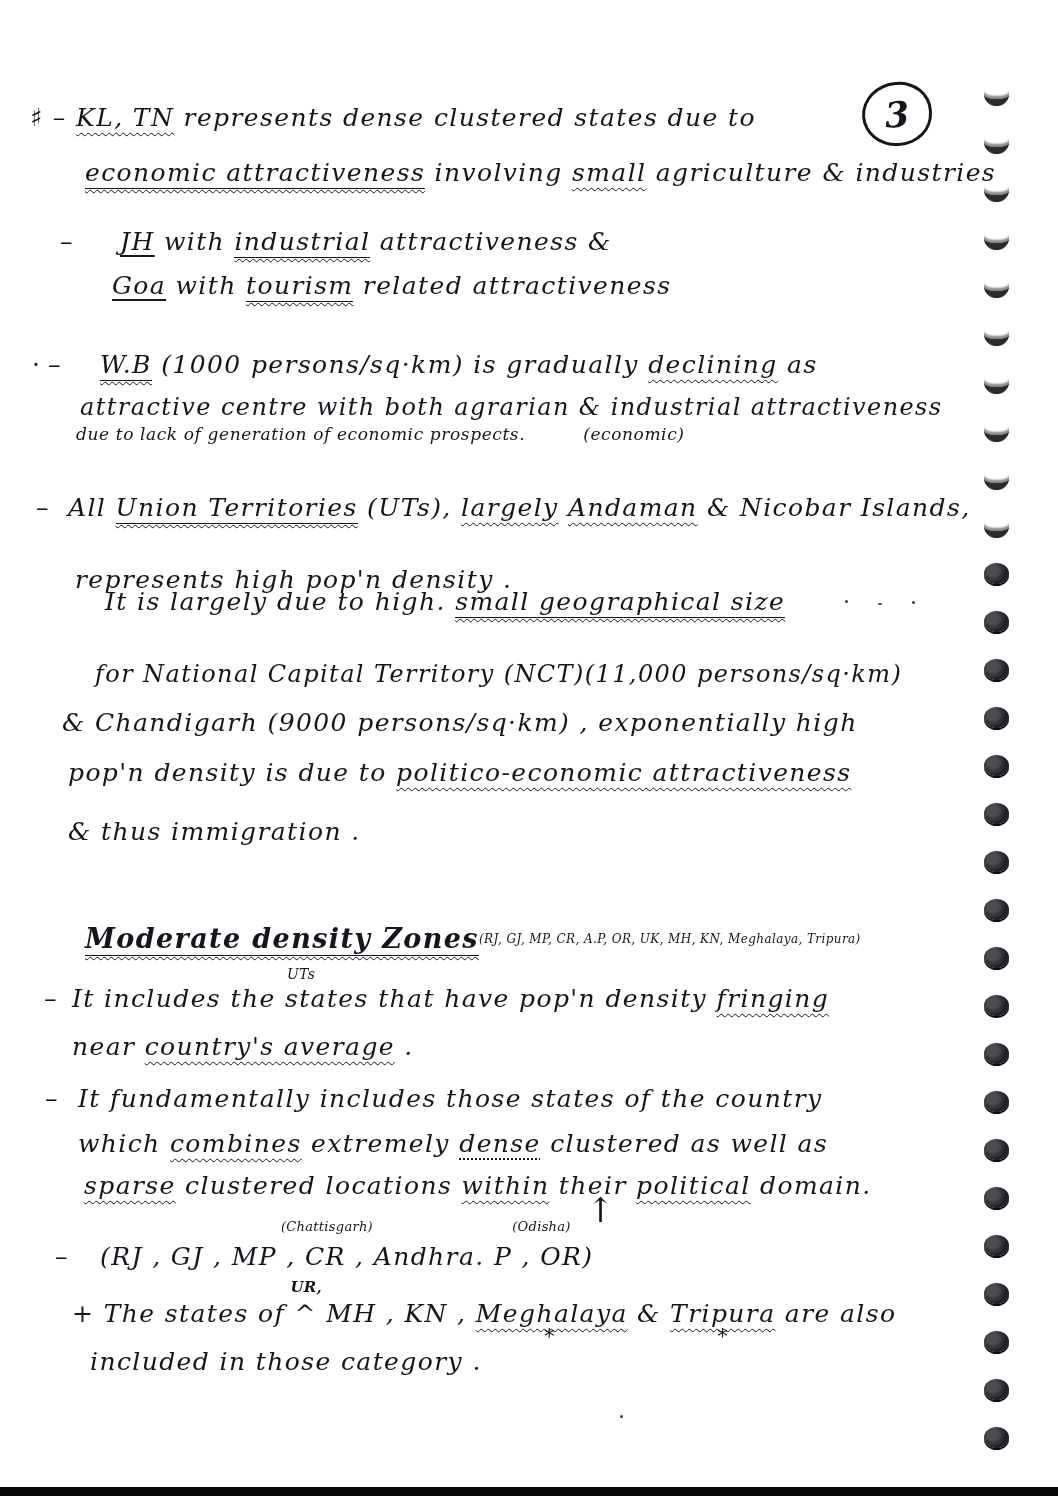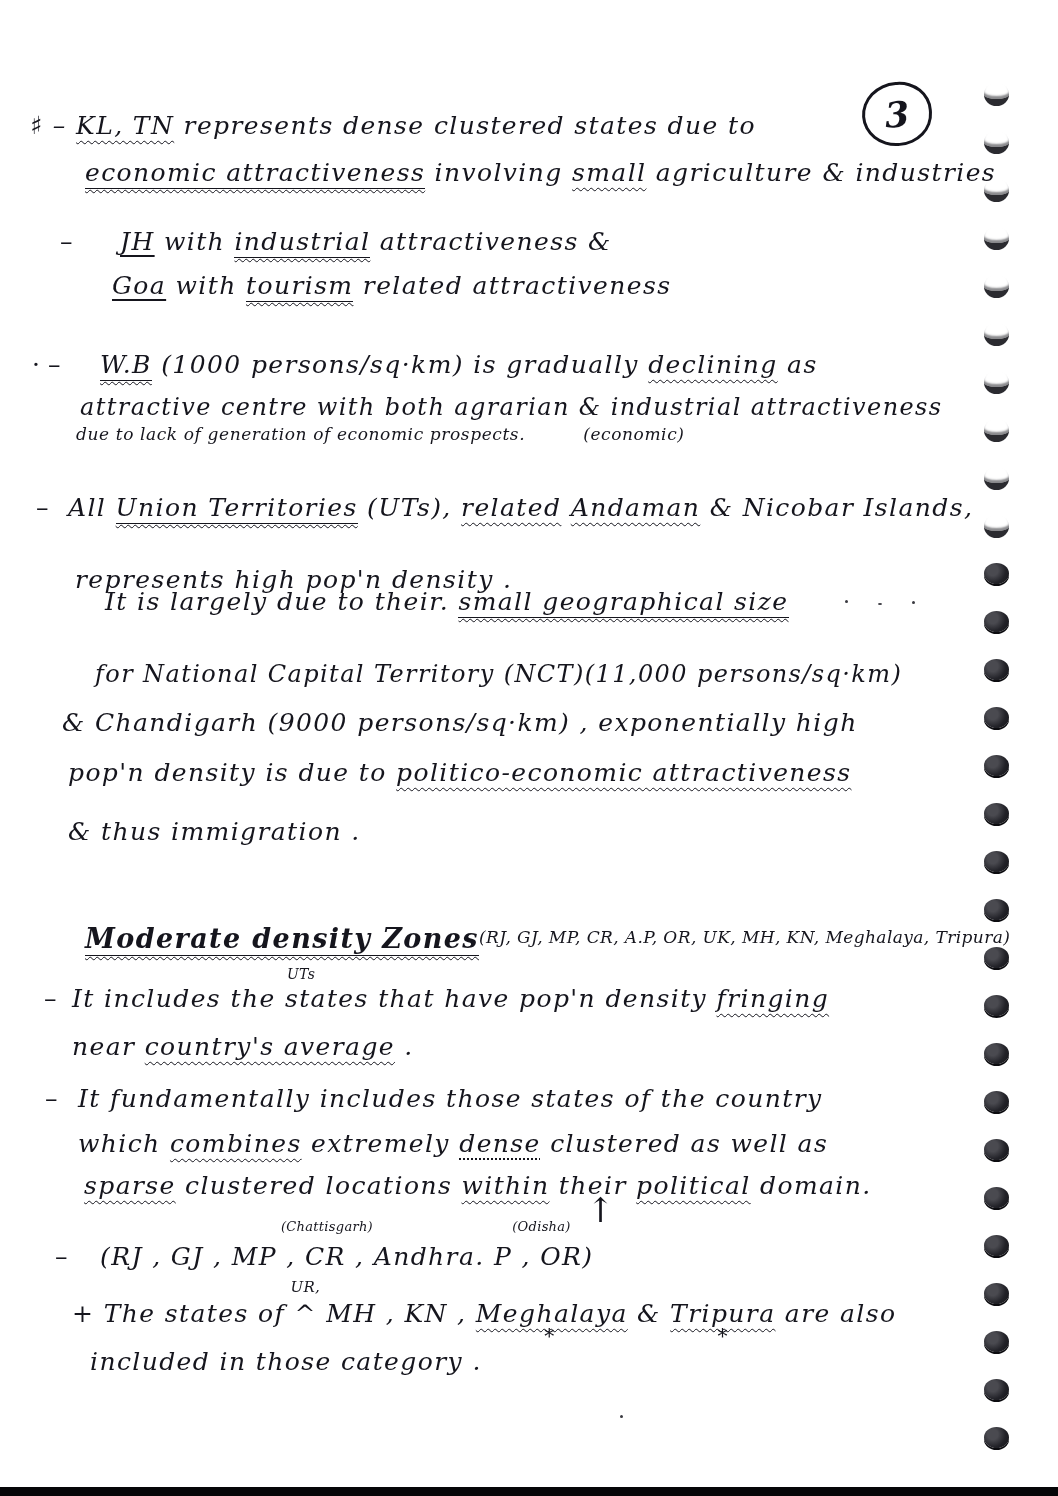--- a/index.html
+++ b/index.html
@@ -30,21 +30,21 @@
   .u{ text-decoration-line:underline; text-decoration-style:solid;
       text-decoration-thickness:1.7px; text-underline-offset:5px;}
   .uw{ border-bottom:1.7px solid currentColor; padding-bottom:1px;
       text-decoration-line:underline; text-decoration-style:wavy;
       text-decoration-thickness:1.2px; text-underline-offset:8px;}
   .dot{ text-decoration-line:underline; text-decoration-style:dotted;
       text-decoration-thickness:1.6px; text-underline-offset:6px;}
   .small-line{font-size:17px;letter-spacing:0.6px;}
   .gap{margin-left:58px;}
   .title-seg{font-size:27px;font-weight:bold;}
-  .list-seg{font-size:17px;letter-spacing:0.4px;vertical-align:5px;}
+  .list-seg{font-size:12px;letter-spacing:0.4px;vertical-align:5px;}
   .rel{position:relative;display:inline-block;}
   .note-above{
     position:absolute;top:-17px;left:2px;
     font-size:14px;letter-spacing:0.3px;white-space:nowrap;font-style:italic;
   }
   .note-below{
     position:absolute;bottom:-20px;left:45%;
     font-size:20px;font-style:normal;
   }
   .arrow-note{
@@ -81,21 +81,21 @@
 </style>
 </head>
 <body>
 
 <div class="page">
 
   <div class="page-badge">
     <span>3</span>
   </div>
 
-  <div class="line" style="left:30px;top:110px;">
+  <div class="line" style="left:30px;top:102px;">
     <span>♯ – </span><span class="w">KL, TN</span><span>  represents dense clustered states due to</span>
   </div>
 
   <div class="line" style="left:85px;top:157px;">
     <span class="uw">economic attractiveness</span><span> involving </span><span class="w">small</span><span> agriculture &amp; industries</span>
   </div>
 
   <div class="line" style="left:120px;top:226px;">
     <span class="marker" style="left:-60px;">–</span>
     <span class="u">JH</span><span>  with  </span><span class="uw">industrial</span><span> attractiveness &amp;</span>
@@ -113,29 +113,29 @@
   <div class="line" style="left:80px;top:392px;font-size:24px;">
     <span>attractive centre with both agrarian &amp; industrial attractiveness</span>
   </div>
 
   <div class="line small-line" style="left:76px;top:424px;">
     <span>due to lack of generation of economic prospects.</span><span class="gap">(economic)</span>
   </div>
 
   <div class="line" style="left:68px;top:492px;">
     <span class="marker" style="left:-32px;">–</span>
-    <span>All </span><span class="uw">Union Territories</span><span> (UTs), </span><span class="w">related</span><span> </span><span class="w">Andaman</span><span> &amp; Nicobar Islands,</span>
+    <span>All </span><span class="uw">Union Territories</span><span> (UTs), </span><span class="w">largely</span><span> </span><span class="w">Andaman</span><span> &amp; Nicobar Islands,</span>
   </div>
 
   <div class="line" style="left:75px;top:564px;">
     <span>represents high pop'n density .</span>
   </div>
 
   <div class="line" style="left:105px;top:586px;">
-    <span>It is largely due to their. </span><span class="uw">small geographical size</span>
+    <span>It is largely due to high. </span><span class="uw">small geographical size</span>
   </div>
 
   <div class="line" style="left:95px;top:659px;font-size:24px;">
     <span>for National Capital Territory (NCT)(11,000 persons/sq·km)</span>
   </div>
 
   <div class="line" style="left:62px;top:707px;">
     <span>&amp; Chandigarh (9000 persons/sq·km) , exponentially high</span>
   </div>
 
@@ -172,21 +172,21 @@
   <div class="line" style="left:84px;top:1170px;">
     <span class="w">sparse</span><span> clustered locations </span><span class="w">within</span><span> their </span><span class="w">political</span><span> domain.</span>
   </div>
 
   <div class="line" style="left:100px;top:1241px;">
     <span class="marker" style="left:-45px;">–</span>
     <span>(RJ , GJ , MP , </span><span class="rel"><span>CR</span><span class="note-above" style="top:-22px;left:-24px;font-size:13px;">(Chattisgarh)</span></span><span>  , Andhra. P  , </span><span class="rel"><span>OR</span><span class="note-above" style="top:-22px;left:-28px;font-size:13px;">(Odisha)</span><span class="arrow-note">↑</span></span><span>)</span>
   </div>
 
   <div class="line" style="left:72px;top:1298px;">
-    <span>+ The states of </span><span class="rel"><span>^</span><span class="note-above" style="top:-20px;left:-4px;font-size:15px;">UR,</span></span><span> MH , KN , </span><span class="rel w"><span>Meghalaya</span><span class="note-below">*</span></span><span> &amp; </span><span class="rel w"><span>Tripura</span><span class="note-below">*</span></span><span> are also</span>
+    <span>+ The states of </span><span class="rel"><span>^</span><span class="note-above" style="top:-20px;left:-4px;font-size:15px;font-weight:bold;">UR,</span></span><span> MH , KN , </span><span class="rel w"><span>Meghalaya</span><span class="note-below">*</span></span><span> &amp; </span><span class="rel w"><span>Tripura</span><span class="note-below">*</span></span><span> are also</span>
   </div>
 
   <div class="line" style="left:90px;top:1346px;">
     <span>included in those category .</span>
   </div>
 
   <div class="holes">
       <div class="hole crescent" style="top: 83px;"></div>
       <div class="hole crescent" style="top: 131px;"></div>
       <div class="hole crescent" style="top: 179px;"></div>

